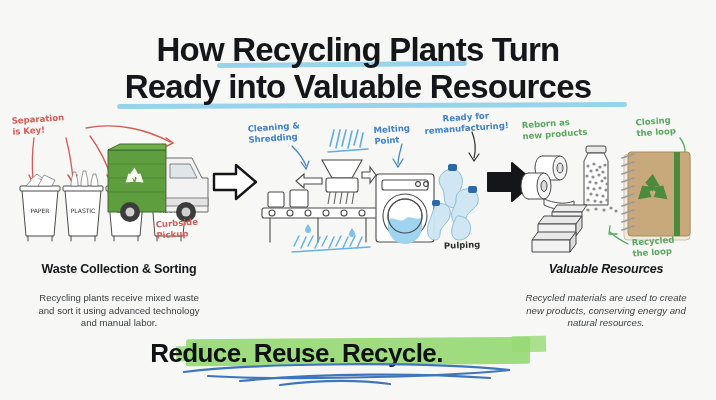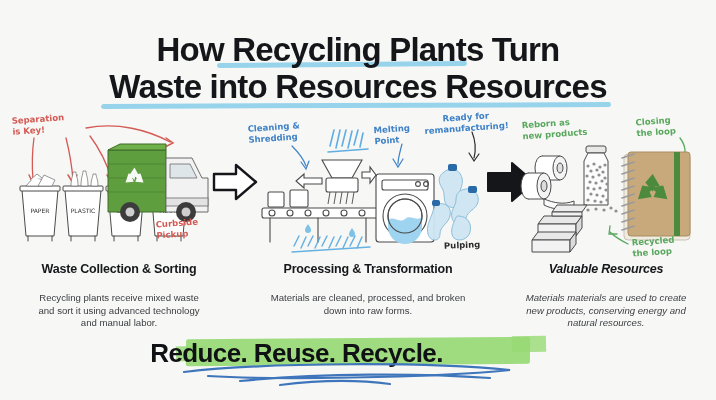--- a/index.html
+++ b/index.html
@@ -91,21 +91,21 @@
 
 <div class="canvas">
 
   <div class="title-block">
     <div class="title-line l1">
       <span>How Recycling Plants Turn</span>
       <span class="tl-underline u1"></span>
     </div>
     <br>
     <div class="title-line l2">
-      <span>Waste into Resources Resources</span>
+      <span>Ready into Valuable Resources</span>
       <span class="tl-underline u2"></span>
     </div>
   </div>
 
   <div class="scene">
 
     <div class="panel p1">
 
       <div class="note red" style="left:4px;top:2px;">Separation
 is Key!</div>
@@ -417,27 +417,23 @@
       <div class="note green" style="left:124px;top:124px;">Recycled
 the loop</div>
     </div>
   </div>
 
   <div class="captions">
     <div class="cap c1">
       <h3>Waste Collection &amp; Sorting</h3>
       <p>Recycling plants receive mixed waste and sort it using advanced technology and manual labor.</p>
     </div>
-    <div class="cap c2">
-      <h3>Processing &amp; Transformation</h3>
-      <p>Materials are cleaned, processed, and broken down into raw forms.</p>
-    </div>
     <div class="cap c3">
       <h3>Valuable Resources</h3>
-      <p>Materials materials are used to create new products, conserving energy and natural resources.</p>
+      <p>Recycled materials are used to create new products, conserving energy and natural resources.</p>
     </div>
   </div>
 
   <div class="banner">
     <div class="hl2"></div>
     <div class="hl"></div>
     <div class="hl3"></div>
     <div class="slogan">Reduce. Reuse. Recycle.</div>
     <svg class="swoosh" width="360" height="26">
       <g fill="none" stroke="#3f76bb" stroke-width="2.2" stroke-linecap="round">

